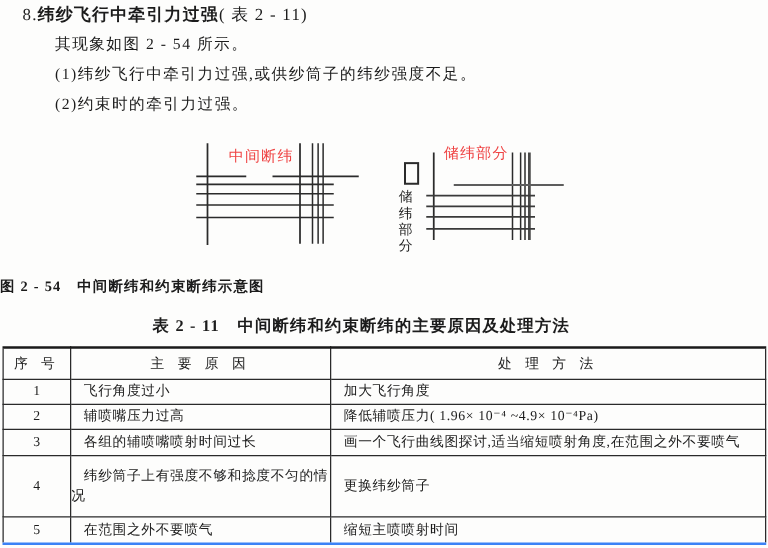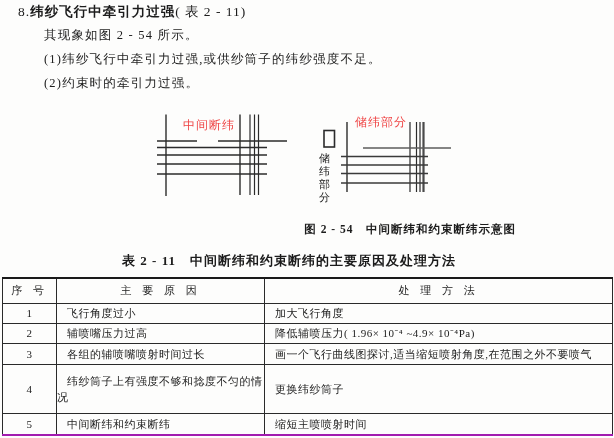--- a/index.html
+++ b/index.html
@@ -19,38 +19,38 @@
   
   .figure-area{left:0;top:110px;width:614px;height:112px;}
   .fig-label{position:absolute;font-size:12px;letter-spacing:1px;white-space:nowrap;color:#ef4444;}
   .lbl-mid{left:183px;top:7px;}
   .lbl-con{left:355px;top:4px;}
   .lbl-storage{
     position:absolute;left:319px;top:42px;width:13px;
     font-size:11px;line-height:13px;word-break:break-all;letter-spacing:0;
   }
   .caption{
-    left:0;top:222px;width:516px;text-align:right;
+    left:0;top:222px;width:516px;text-align:left;
     font-size:11.5px;font-weight:bold;letter-spacing:1px;
   }
   
   .tbl-title{
     left:0;top:252px;width:516px;text-align:center;
     font-size:13px;font-weight:bold;letter-spacing:1px;padding-left:31px;
   }
   table.main{
     position:absolute;left:2px;top:277px;width:610px;
     border-collapse:collapse;table-layout:fixed;
     font-size:11px;letter-spacing:0.5px;
   }
   table.main td,table.main th{
     border:1px solid #2a2a2a;font-weight:normal;
     padding:0;vertical-align:middle;
   }
-  table.main{border-top:2px solid #1a1a1a;border-bottom:2px solid #a21caf;font-family:Liberation Serif, serif;}
+  table.main{border-top:2px solid #1a1a1a;border-bottom:2px solid #3b82f6;}
   th.hdr{text-align:center;letter-spacing:4px;}
   td.no{text-align:center;}
   td.txt{padding-left:4px;padding-right:4px;}
   td.txt .cellp{margin:0;text-indent:10px;line-height:16px;}
   tr.hrow{height:25px;}
   tr.r1{height:20px;} tr.r2{height:20px;} tr.r3{height:21px;}
   tr.r4{height:49px;} tr.r5{height:22px;}
 </style>
 </head>
 <body>
@@ -143,20 +143,20 @@
     <td class="txt">
           <p class="cellp">纬纱筒子上有强度不够和捻度不匀的情况</p>
         </td>
     <td class="txt">
           <p class="cellp">更换纬纱筒子</p>
         </td>
   </tr>
   <tr class="r5">
     <td class="no">5</td>
     <td class="txt">
-          <p class="cellp">中间断纬和约束断纬</p>
+          <p class="cellp">在范围之外不要喷气</p>
         </td>
     <td class="txt">
           <p class="cellp">缩短主喷喷射时间</p>
         </td>
   </tr>
 </tbody>
   </table>
 
 </body></html>

